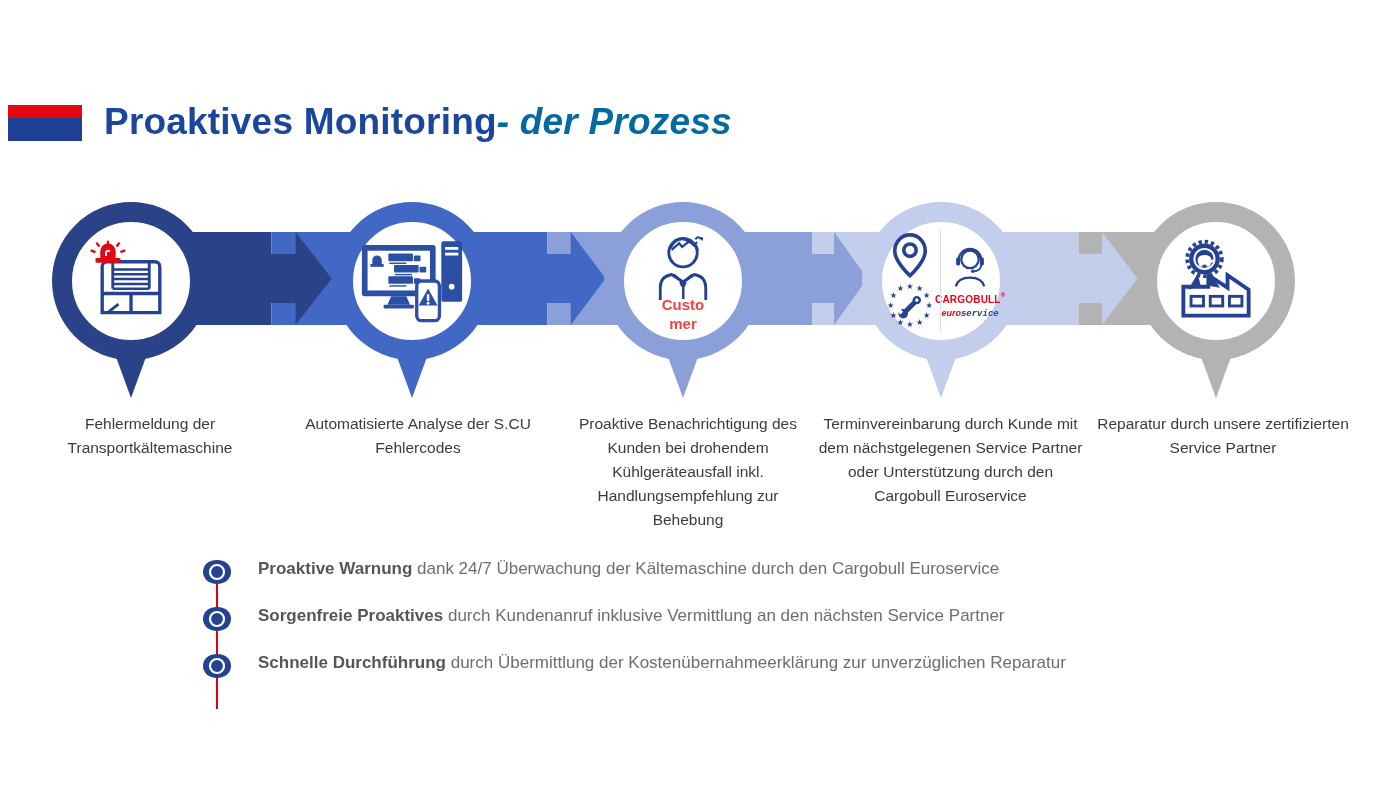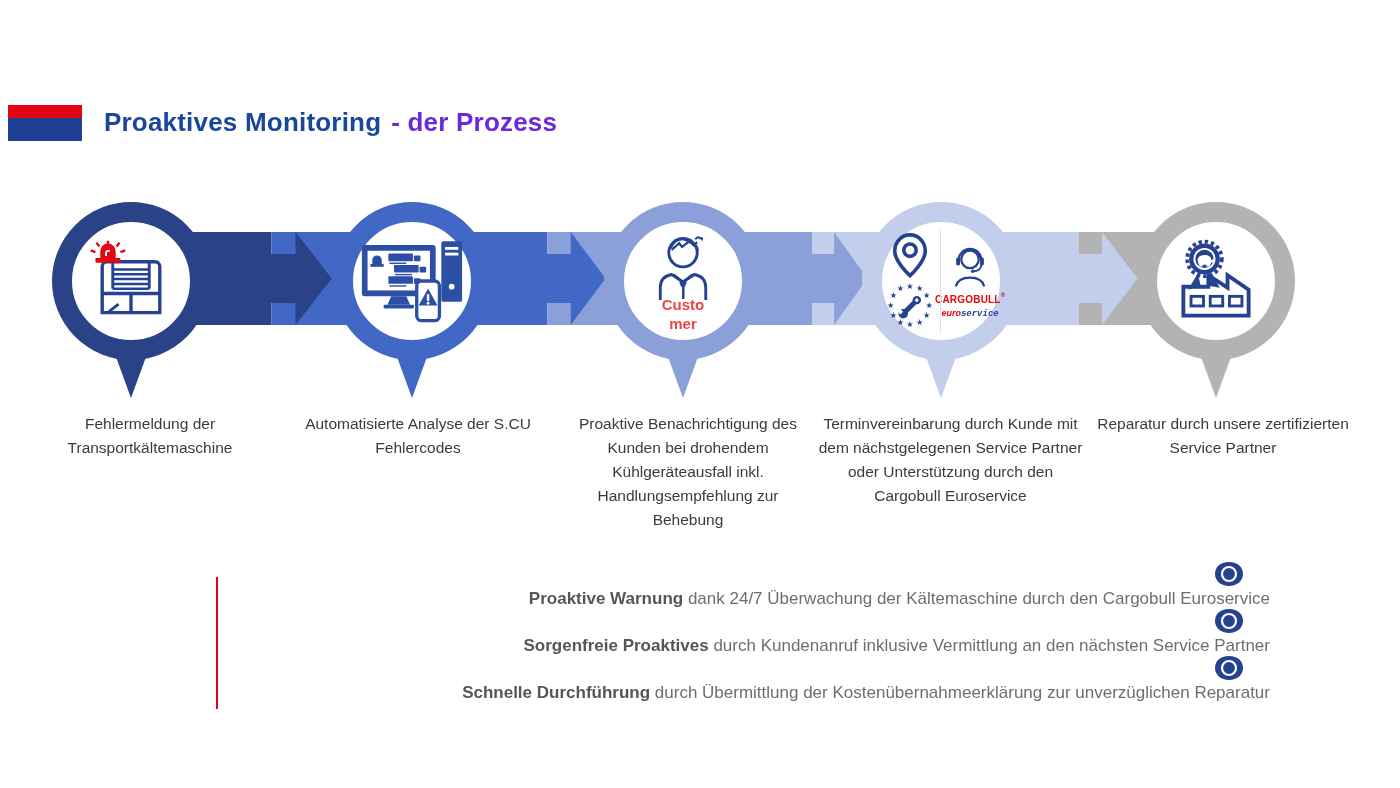--- a/index.html
+++ b/index.html
@@ -4,24 +4,24 @@
 <style>
   html,body{margin:0;padding:0;}
   body{
     width:1400px;height:788px;position:relative;background:#ffffff;
     font-family:"Liberation Sans", sans-serif;overflow:hidden;
   }
   
   .logo{position:absolute;left:8px;top:105px;}
   .page-title{
     position:absolute;left:104px;top:99px;height:46px;display:flex;align-items:center;
-    font-size:26px;font-weight:bold;letter-spacing:.2px;white-space:nowrap;
+    font-size:37px;font-weight:bold;letter-spacing:.2px;white-space:nowrap;
   }
   .title-primary{color:#1a479c;}
-  .title-secondary{color:#6d28d9;margin-left:10px;}
+  .title-secondary{color:#0369a1;font-style:italic;}
   
   .connector{position:absolute;top:232px;height:93px;z-index:1;}
   .connector svg{display:block;width:100%;height:100%;}
   .step-marker{position:absolute;top:196px;width:170px;height:212px;z-index:2;}
   .step-marker svg.ring{position:absolute;left:0;top:0;width:170px;height:212px;}
   .step-icon{
     position:absolute;left:26px;top:26px;width:118px;height:118px;border-radius:50%;
     display:flex;flex-direction:column;align-items:center;justify-content:center;z-index:3;
   }
   .customer-caption{
@@ -36,21 +36,21 @@
   .brand-euro{color:#e30613;font-weight:bold;font-style:italic;font-size:9px;}
   .brand-service{color:#24428f;font-weight:bold;font-style:italic;font-size:9px;font-family:Liberation Mono, monospace;}
   
   .step-label{
     position:absolute;top:412px;text-align:center;color:#3b3b3d;
     font-size:15.5px;line-height:24px;z-index:4;
   }
   
   .benefits{position:absolute;left:190px;top:559px;width:1080px;z-index:2;}
   .red-line{position:absolute;left:26px;top:18px;width:2px;height:132px;background:#e3000f;z-index:0;}
-  .benefit-row{position:relative;display:flex;align-items:flex-end;height:47px;padding-left:12px;z-index:1;flex-direction:column;}
+  .benefit-row{position:relative;display:flex;align-items:flex-start;height:47px;padding-left:12px;z-index:1;}
   .benefit-dot{width:30px;height:26px;flex:0 0 30px;margin-right:26px;}
   .benefit-text{font-size:17px;color:#6d6e70;white-space:nowrap;}
   .benefit-text b{color:#565658;}
 </style>
 </head>
 <body>
 
 <svg class="logo" width="74" height="36" viewBox="0 0 74 36">
   <rect x="0" y="0" width="74" height="13" fill="#e30613"></rect>
   <rect x="0" y="13" width="74" height="23" fill="#1e3f94"></rect>

